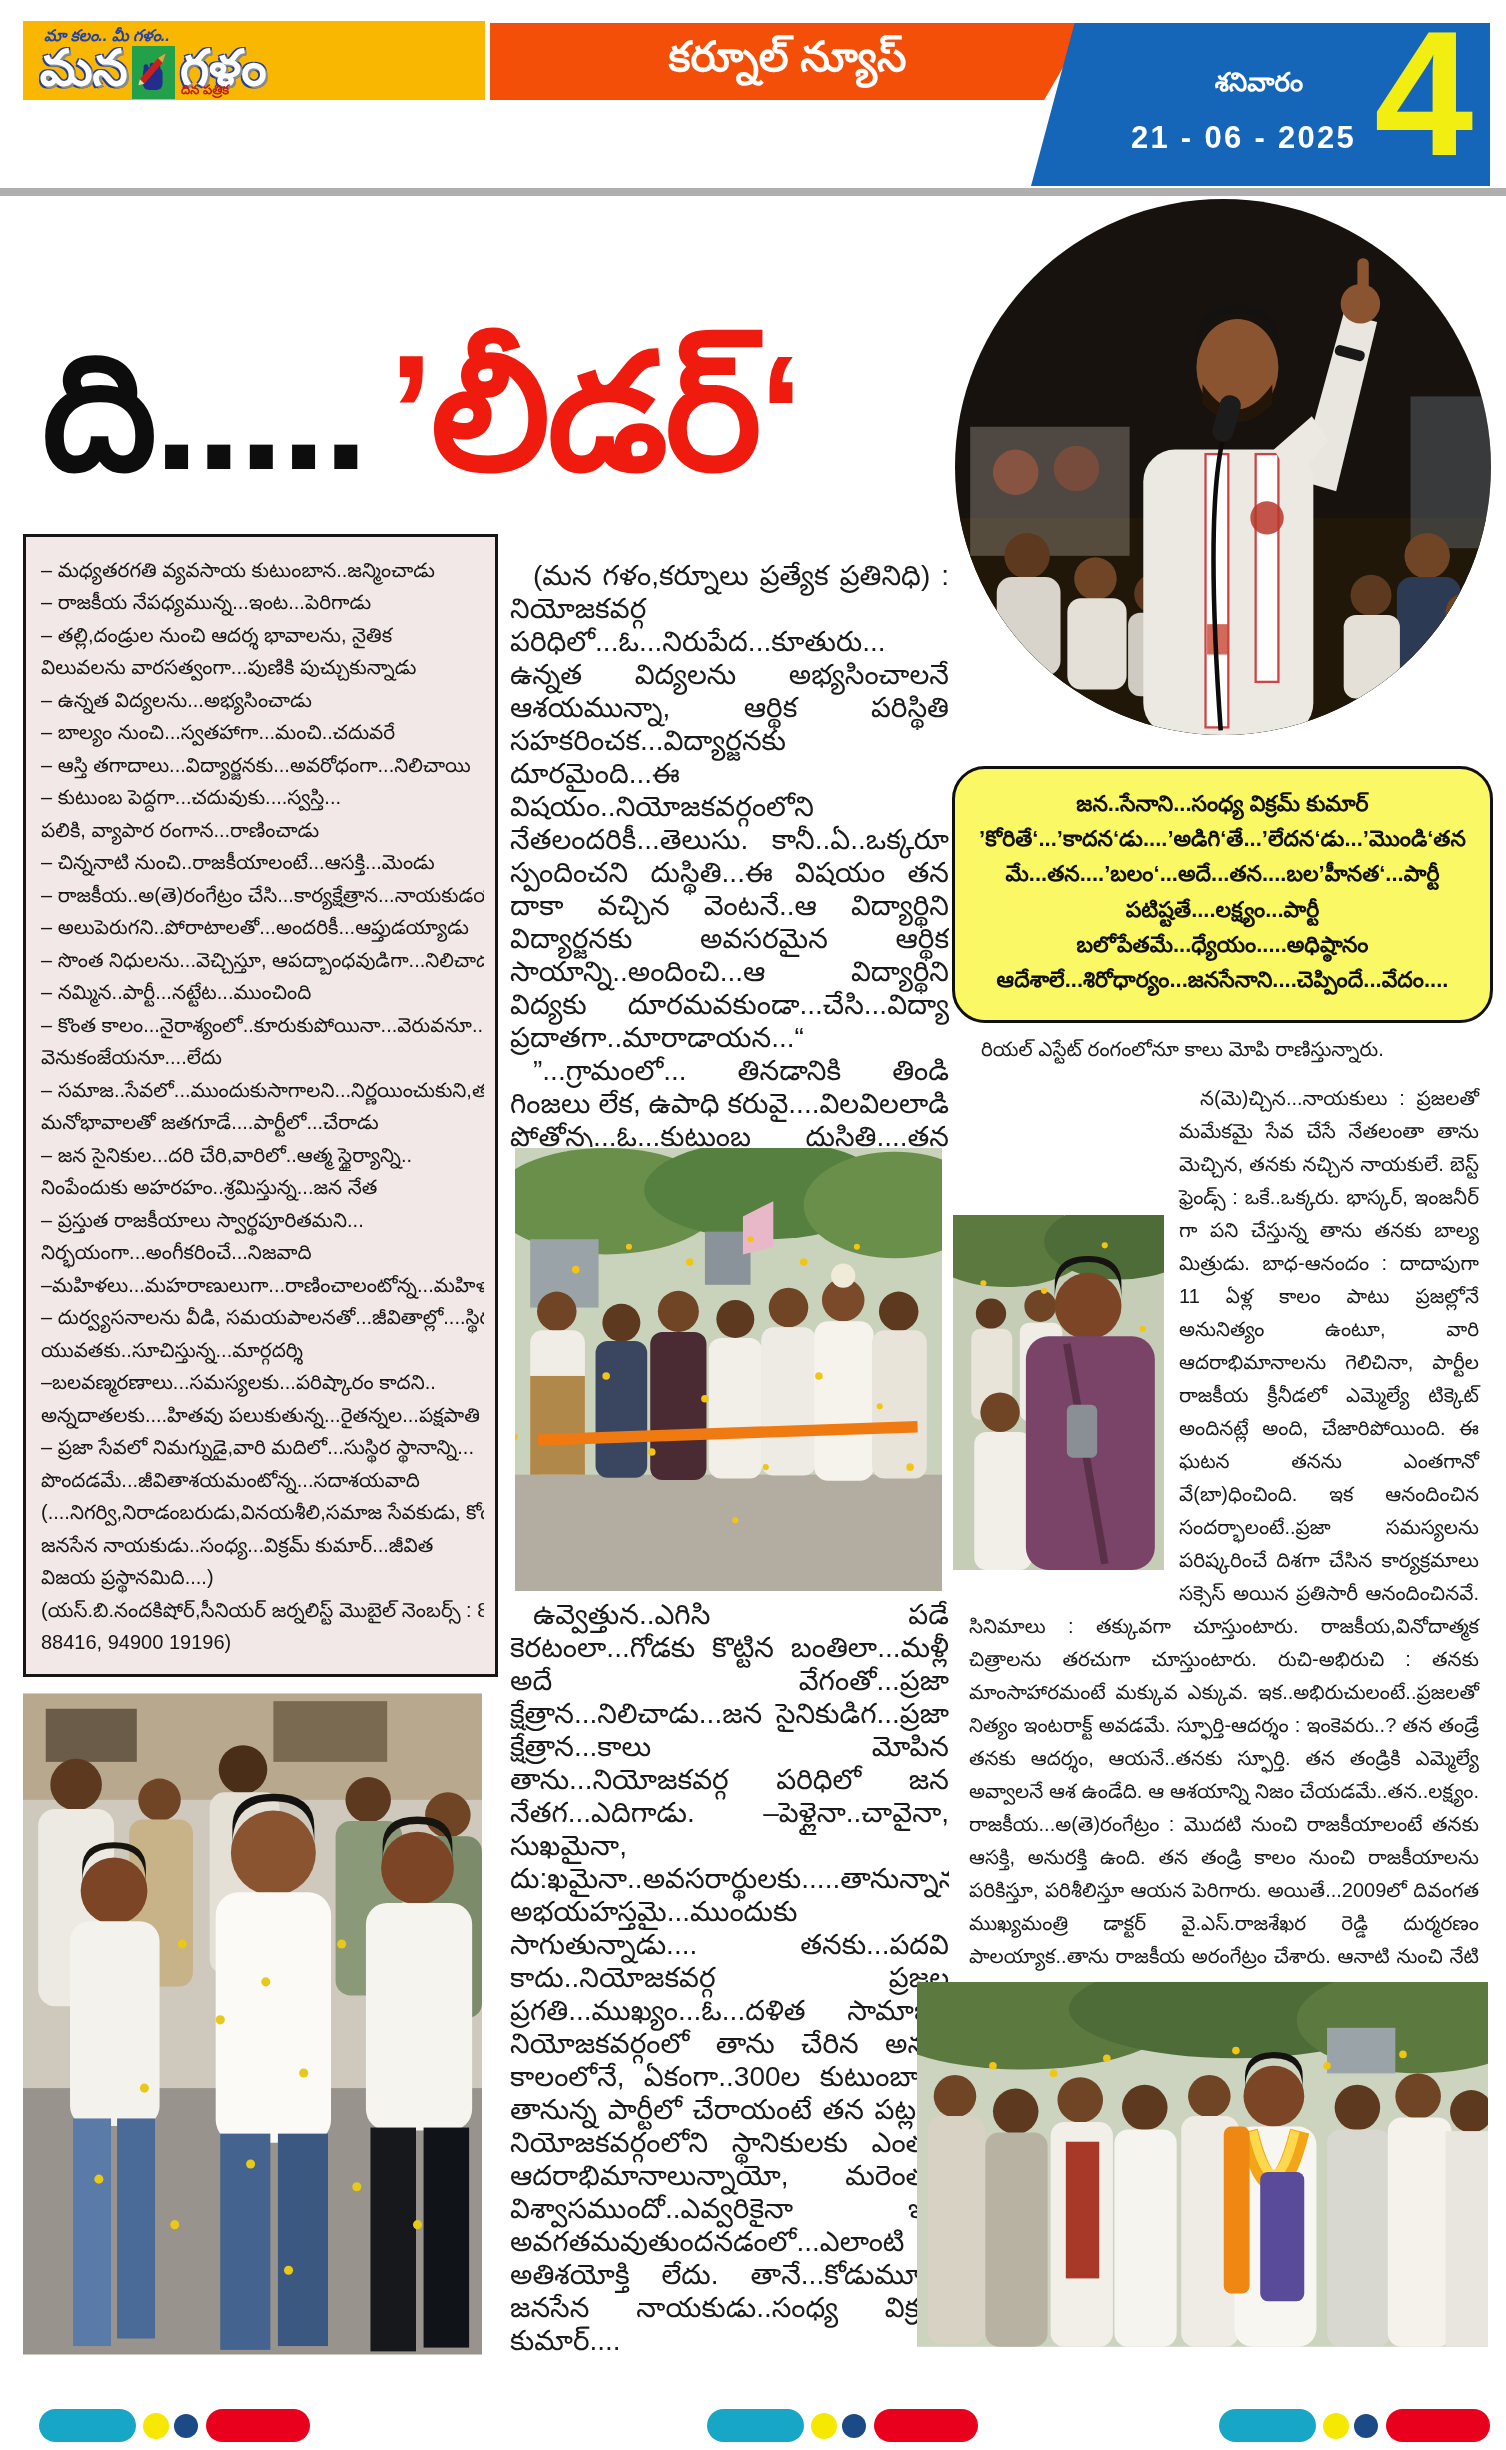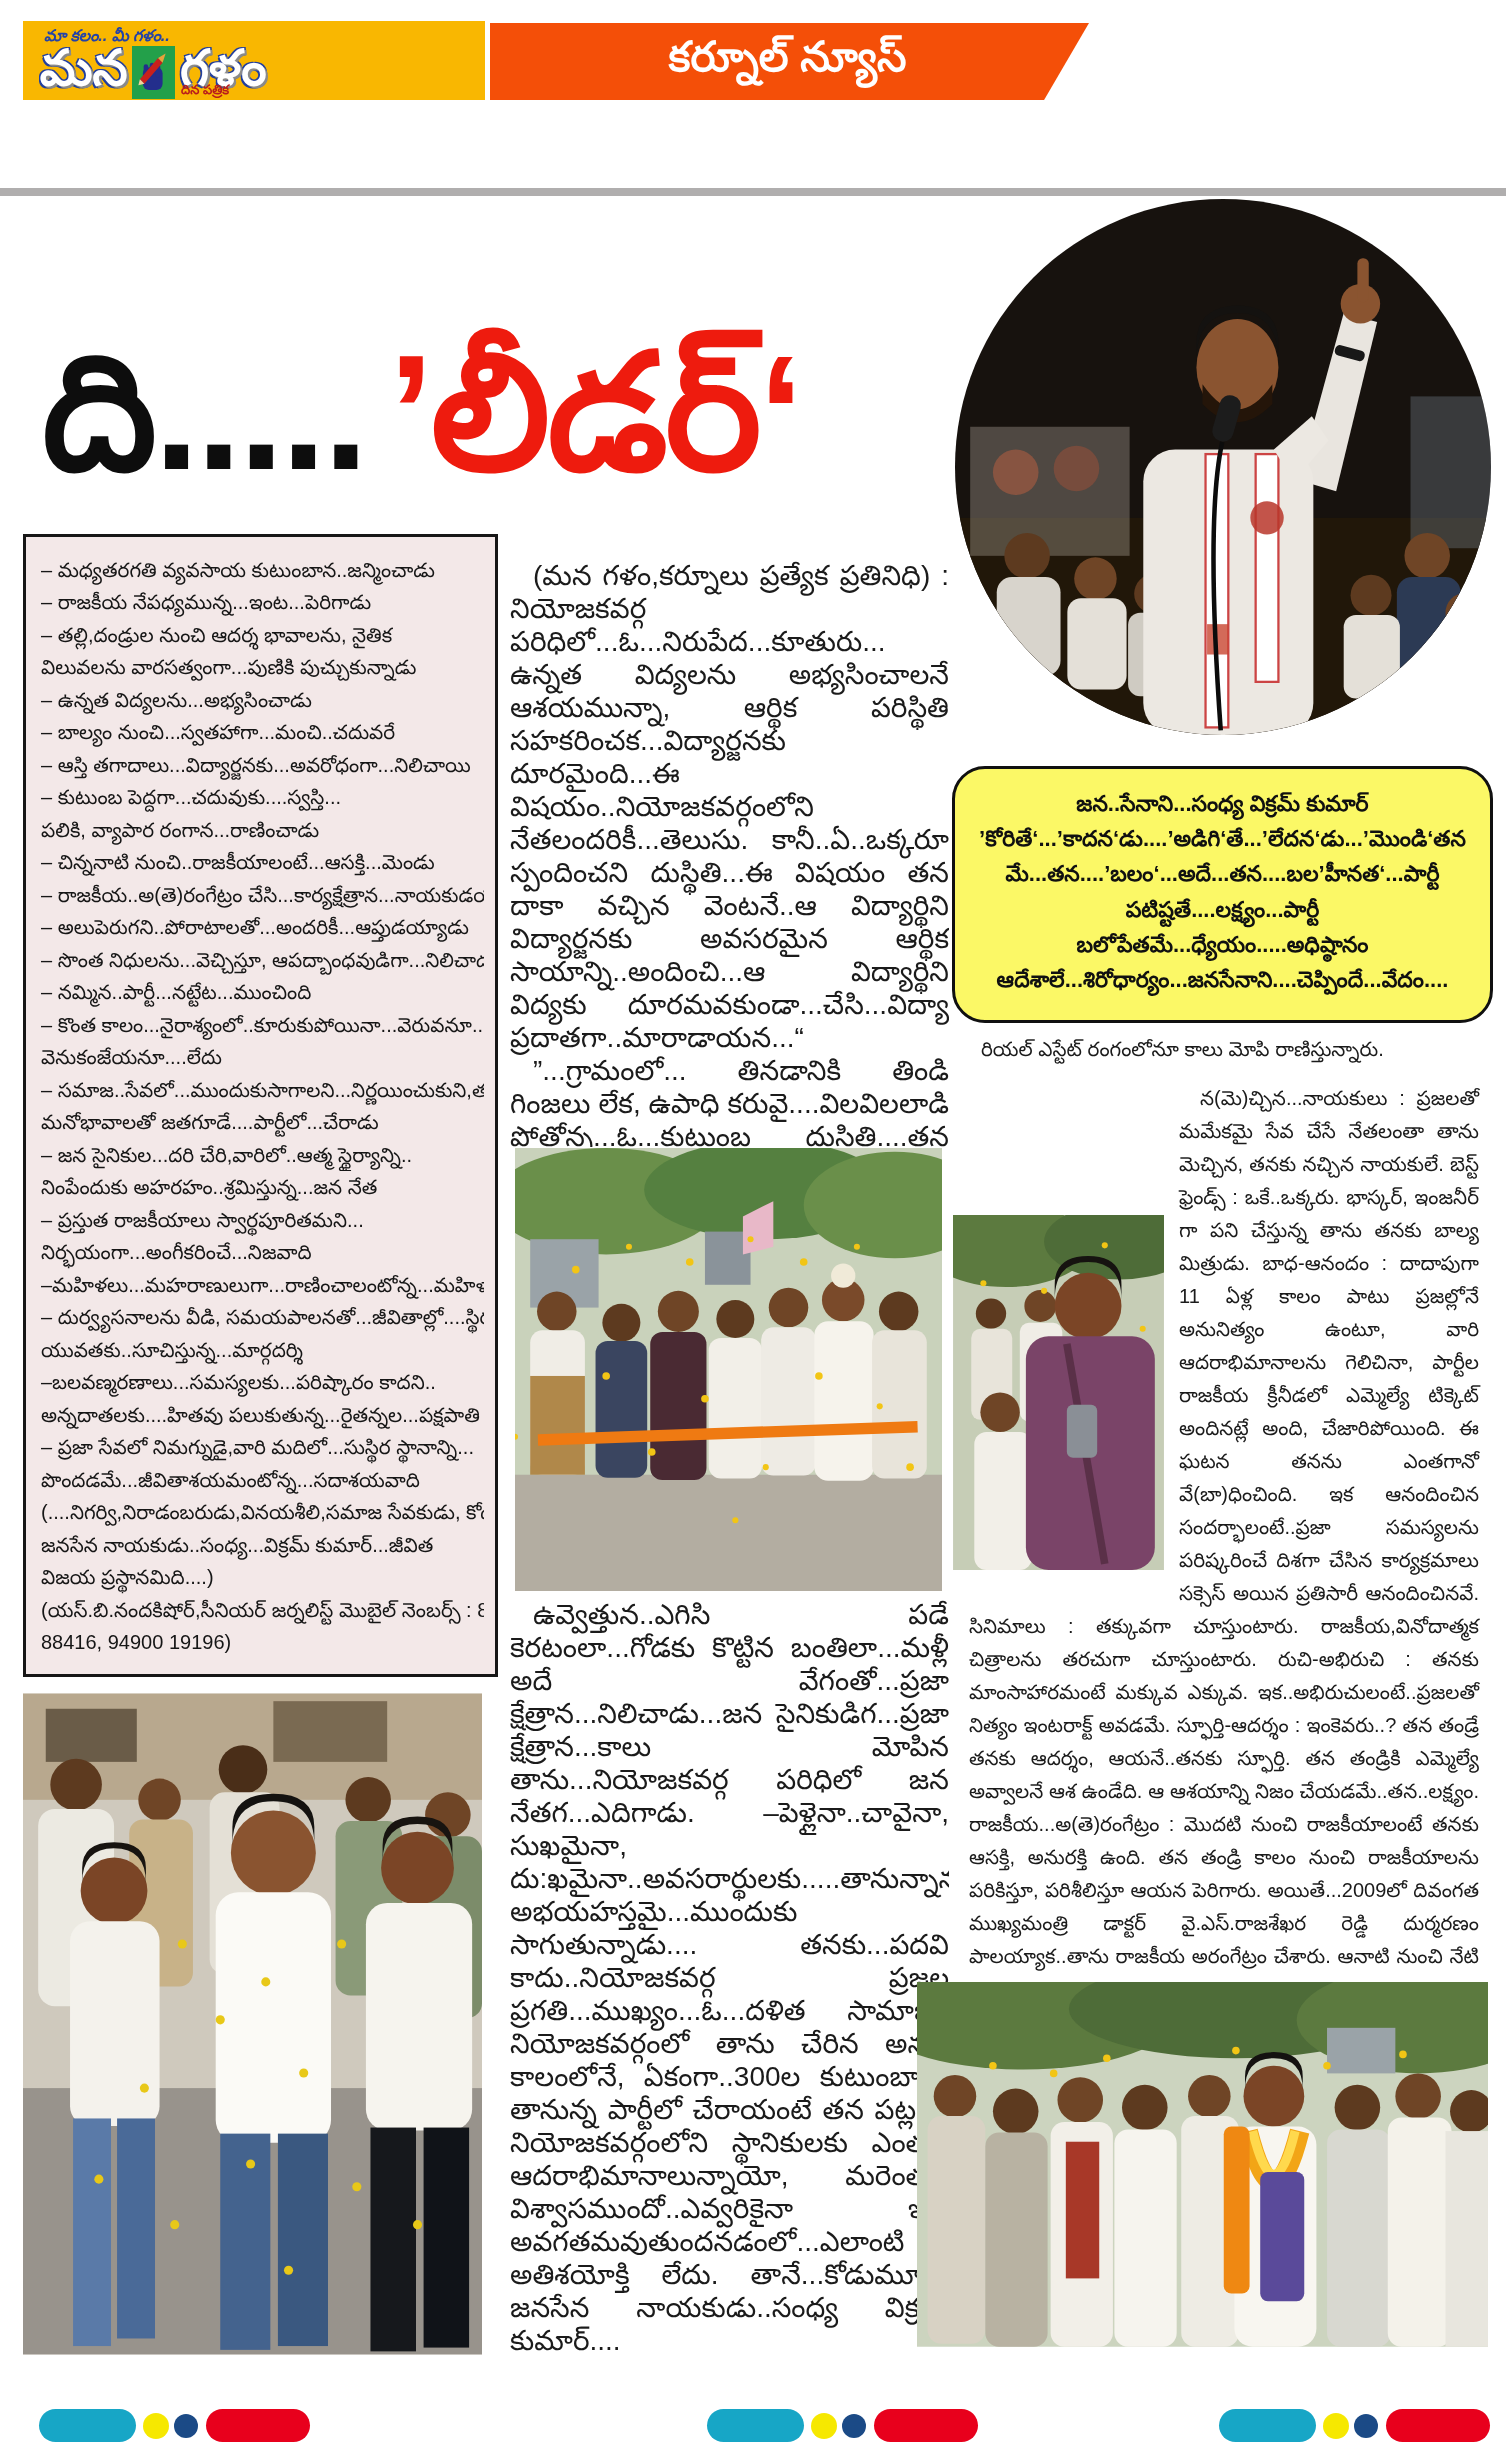--- a/index.html
+++ b/index.html
@@ -86,20 +86,25 @@
       </span>
       <span class="big">గళం</span>
     </div>
     <div class="masthead-sub">దిన పత్రిక</div>
   </div>
 
   <div class="hdr-orange">
     <span class="ed">కర్నూల్ న్యూస్</span>
   </div>
 
+  <div class="hdr-blue">
+    <div class="wd">శనివారం</div>
+    <div class="dt">21 - 06 - 2025</div>
+    <div class="pg">4</div>
+  </div>
 
   <div class="gray-rule"></div>
 
   <div class="headline">
     <span class="hl-black">ది.....</span>
     <span class="hl-red">’లీడర్‘</span>
   </div>
 
   <div class="circle-photo">
     <svg width="536" height="536" viewBox="0 0 706 706">

